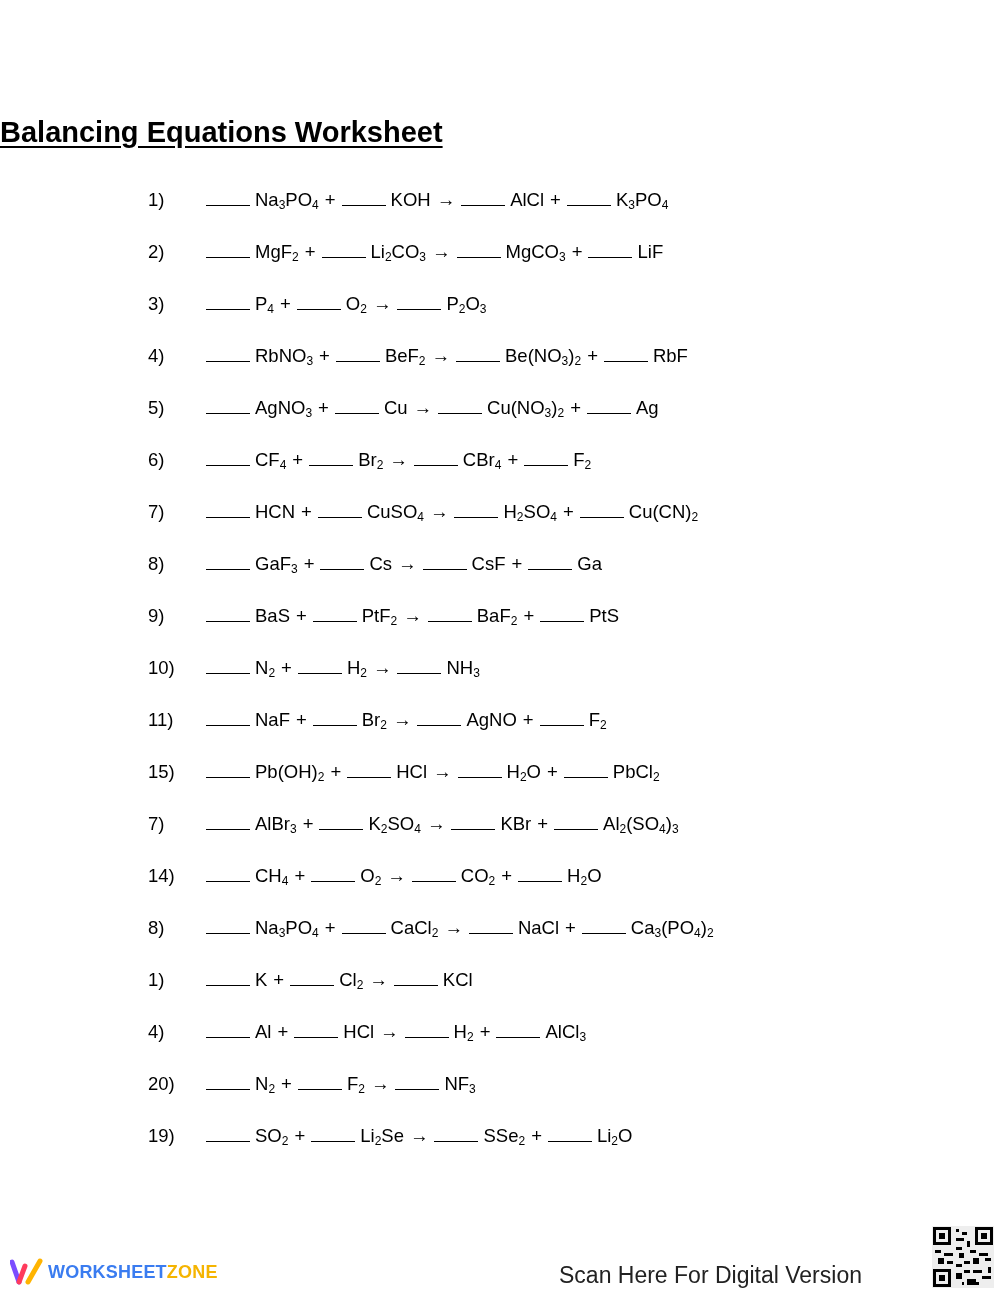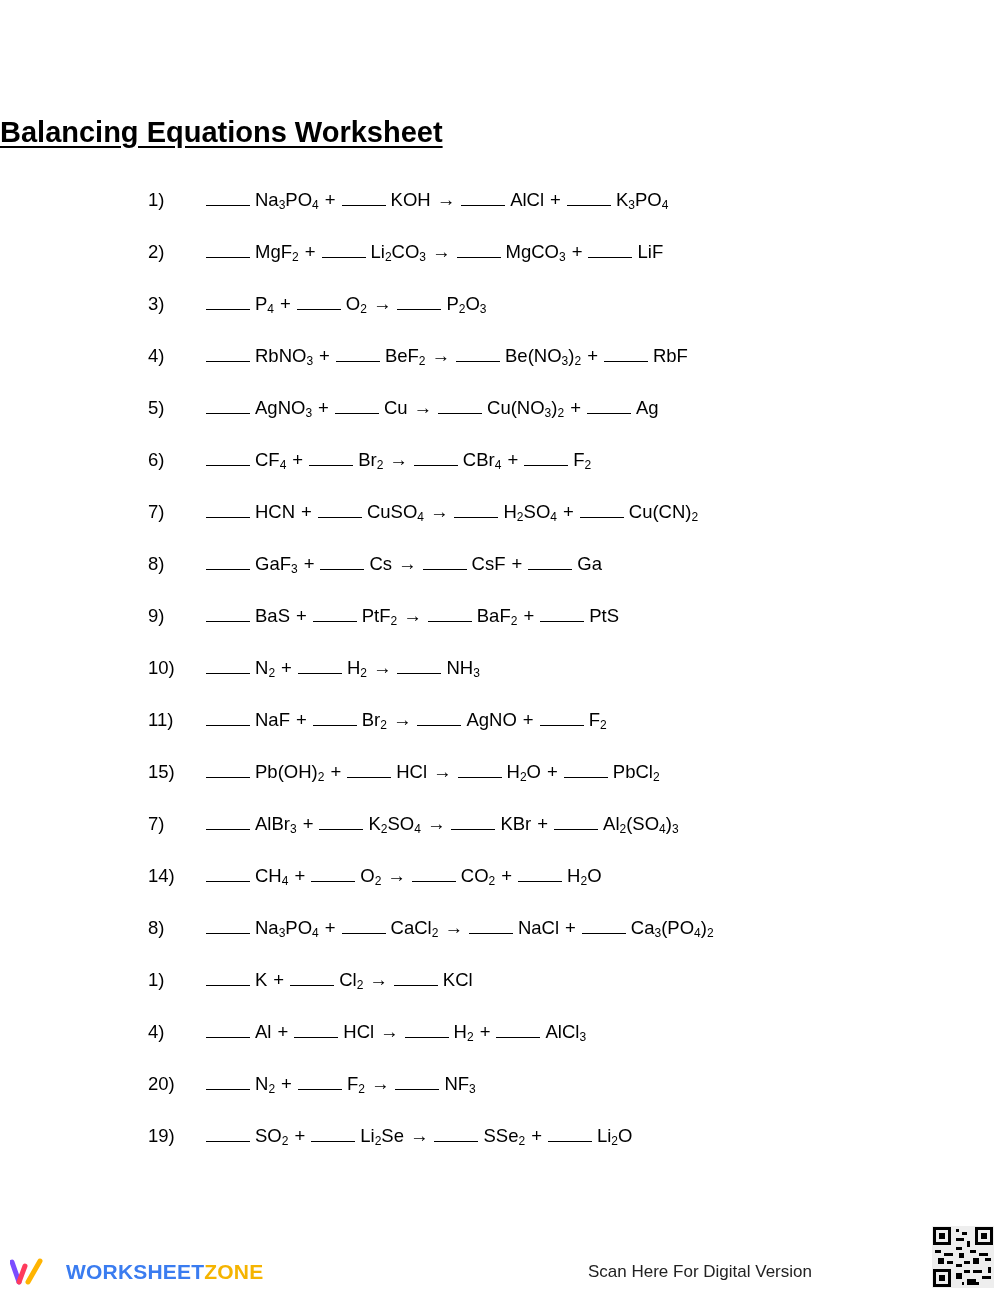--- a/index.html
+++ b/index.html
@@ -7,24 +7,24 @@
          font-family: "Liberation Sans", sans-serif; color: #000; }
   .title { position: absolute; top: 116px; left: 0; width: 1000px; 
            font-weight: bold; font-size: 29px; text-decoration: underline; text-underline-offset: 4px; }
   .eq-list { position: absolute; top: 189px; left: 148px; }
   .eq { height: 52px; display: flex; align-items: baseline; font-size: 18.5px; }
   .num { width: 58px; }
   .blank { display: inline-block; width: 44px; border-bottom: 1.5px solid #000; margin-right: 5px; height: 16px; }
   .op { margin: 0 6px; }
   sub { font-size: 12px; vertical-align: -3px; line-height: 0; }
   .footer-logo { position: absolute; left: 10px; top: 1258px; display: flex; align-items: center; }
-  .logo-text { font-size: 21px; font-weight: bold; margin-left: 22px; letter-spacing: 0.2px; }
+  .logo-text { font-size: 18px; font-weight: bold; margin-left: 4px; letter-spacing: 0.2px; }
   .logo-w { color: #3a7cf0; }
   .logo-z { color: #f5b400; }
-  .scan { position: absolute; left: 588px; top: 1262px; font-size: 17px; color: #222; }
+  .scan { position: absolute; left: 559px; top: 1262px; font-size: 23px; color: #222; }
   .qr { position: absolute; left: 932px; top: 1226px; width: 62px; height: 62px; background: #eee; }
 </style>
 </head>
 <body>
 
 <div class="title">Balancing Equations Worksheet</div>
 
 <div class="eq-list" id="eq-list">
     <div class="eq">
       <span class="num">1)</span>

